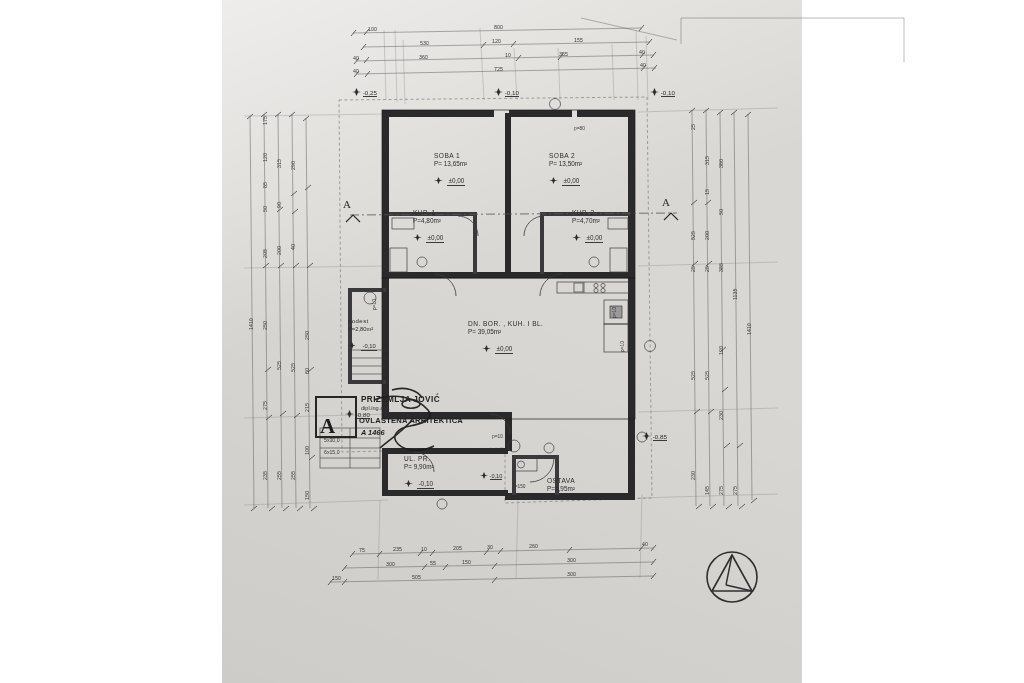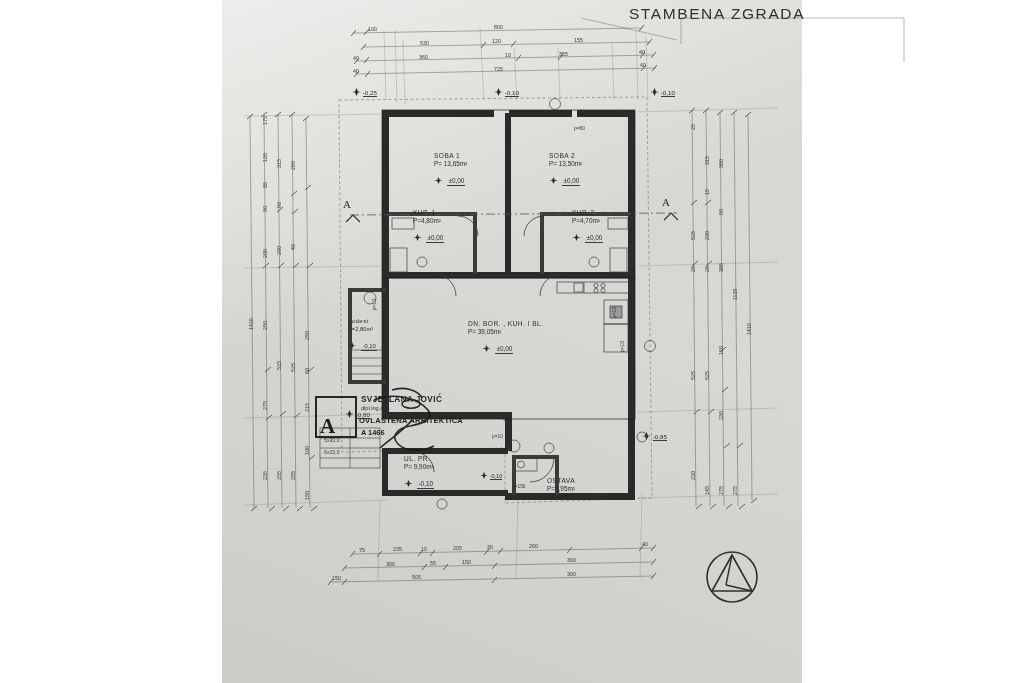--- a/index.html
+++ b/index.html
@@ -43,21 +43,21 @@
     position:absolute;left:0;top:4px;width:38px;height:38px;
     border:2.1px solid #262626;
   }
   #stamp .bigA{
     position:absolute;left:5px;top:22px;font-size:21px;font-weight:bold;color:#1d1d1d;
     font-family:"Liberation Serif", serif;
   }
   #stamp .l1{position:absolute;left:46px;top:3px;font-size:8.2px;font-weight:bold;letter-spacing:.4px;color:#232323;}
   #stamp .l2{position:absolute;left:46px;top:13px;font-size:5.6px;color:#333;}
   #stamp .l3{position:absolute;left:44px;top:24px;font-size:7.6px;font-weight:bold;letter-spacing:.2px;color:#232323;}
-  #stamp .l4{position:absolute;left:46px;top:36px;font-size:7.4px;font-weight:bold;color:#232323;}
+  #stamp .l4{position:absolute;left:46px;top:36px;font-size:7.4px;font-weight:bold;color:#232323;font-style:italic;}
 
   
   .room{position:absolute;color:#2c2c2c;line-height:1.26;}
   .room .nm{font-size:6.6px;letter-spacing:.45px;}
   .room .ar{font-size:6.4px;}
   .room .el{font-size:6.4px;border-bottom:.8px solid #3a3a3a;display:inline-block;padding:0 1px;}
   .elmark{position:relative;display:inline-block;width:9px;height:7px;vertical-align:-1px;}
 
   .dimtxt{position:absolute;font-size:5.3px;color:#3a3a3a;white-space:nowrap;}
   .dimtxt.v{transform-origin:0 0;}
@@ -65,21 +65,20 @@
   .secA{position:absolute;font-size:11px;color:#2b2b2b;font-family:"Liberation Serif", serif;}
 </style>
 </head>
 <body>
 
 <div id="sheet-left-pad"></div>
 <div id="sheet-right-pad"></div>
 
 <div id="sheet">
 
-  <div class="ink" id="main-title">STAMBENA ZGRADA</div>
 
   <svg width="580" height="683">
     <defs>
       <pattern id="hatch" width="4" height="4" patternTransform="rotate(45)" patternUnits="userSpaceOnUse">
         <line x1="0" y1="0" x2="0" y2="4" stroke="#55545a" stroke-width="1"></line>
       </pattern>
     </defs>
 
     <g stroke="#4a4a4a" stroke-width="0.45" fill="none" opacity="0.85">
 
@@ -535,19 +534,19 @@
   <div class="ink dimtxt" style="left:102px;top:437px;font-size:5.2px;">5x30,0</div>
   <div class="ink dimtxt" style="left:102px;top:449px;font-size:5.2px;">6x15,0</div>
 
   <div class="ink secA" style="left:121px;top:198px;">A</div>
   <div class="ink secA" style="left:440px;top:196px;">A</div>
 
 
   <div id="stamp">
     <div class="box"></div>
     <div class="bigA">A</div>
-    <div class="l1">SVJETLANA JOVIĆ</div>
+    <div class="l1">PRIZEMLJA JOVIĆ</div>
     <div class="l2">dipl.ing.arh.</div>
     <div class="l3">OVLAŠTENA ARHITEKTICA</div>
     <div class="l4">A 1466</div>
   </div>
 
 </div>
 
 </body></html>

